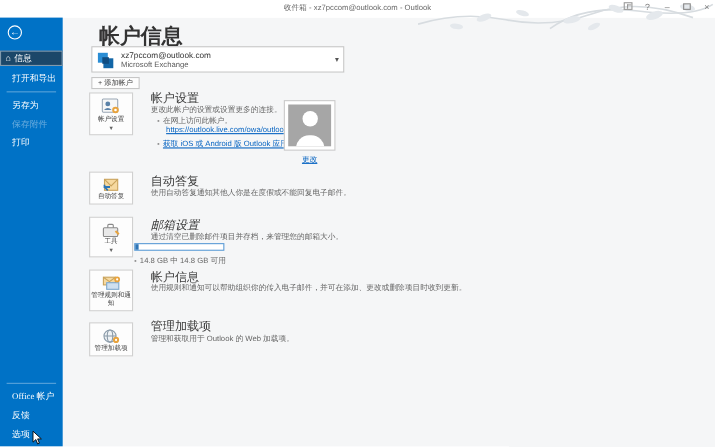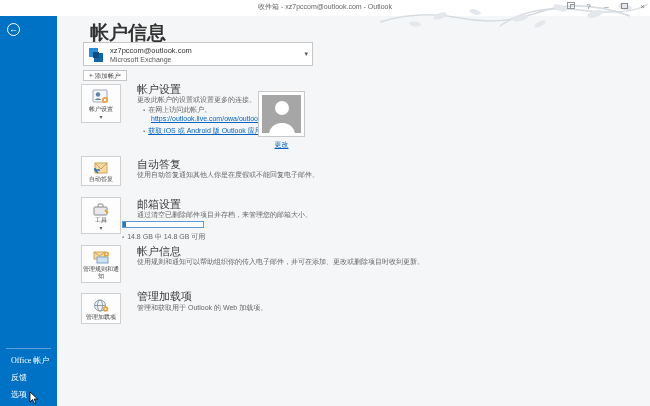--- a/index.html
+++ b/index.html
@@ -96,20 +96,30 @@
       <span class="wc"><span class="wc-winswitch"></span></span>
       <span class="wc">?</span>
       <span class="wc">–</span>
       <span class="wc"><span class="wc-box"></span></span>
       <span class="wc">×</span>
     </div>
   </div>
 
   <div class="sidebar">
     <div class="back-btn">←</div>
+    <div class="nav">
+      <div class="nav-item selected">
+        <span class="home-ic">⌂</span><span>信息</span>
+      </div>
+      <div class="nav-item"><span>打开和导出</span></div>
+      <div class="nav-divider"></div>
+      <div class="nav-item"><span>另存为</span></div>
+      <div class="nav-item disabled"><span>保存附件</span></div>
+      <div class="nav-item"><span>打印</span></div>
+    </div>
     <div class="nav-bottom">
       <div class="nav-divider"></div>
       <div class="nav-item"><span>Office 帐户</span></div>
       <div class="nav-item"><span>反馈</span></div>
       <div class="nav-item"><span>选项</span></div>
     </div>
   </div>
 
   <svg class="cursor" width="10" height="14" viewBox="0 0 10 14">
     <path d="M1,1 L1,11 L3.6,8.6 L5.2,12.5 L6.8,11.8 L5.2,8 L8.6,8 Z" fill="#fff" stroke="#000" stroke-width="0.8"></path>
@@ -178,21 +188,21 @@
 
     <div class="tile" style="top:181px;">
       <svg width="18" height="14" viewBox="0 0 18 14">
         <rect x="2" y="5" width="13" height="8" rx="1" fill="#e9e9e9" stroke="#8a8a8a"></rect>
         <path d="M6,5 L6,3 Q6,2 7,2 L10,2 Q11,2 11,3 L11,5" fill="none" stroke="#8a8a8a"></path>
         <path d="M13,8 L16,11" stroke="#e8a33d" stroke-width="1.8"></path>
       </svg>
       <span class="tile-label">工具</span>
       <span class="tile-caret">▾</span>
     </div>
-    <div class="sec-heading" style="left:80px; top:181px;">邮箱设置</div>
+    <div class="sec-heading" style="left:80px; top:181px;font-style:italic;">邮箱设置</div>
     <div class="sec-desc" style="left:80px; top:194px;">通过清空已删除邮件项目并存档，来管理您的邮箱大小。</div>
     <div class="storage-bar">
       <div class="storage-fill" style="width:4%;"></div>
     </div>
     <div class="bullet-row" style="left:65px; top:216px;">
       <span class="bullet-glyph">▪</span><span>14.8 GB 中 14.8 GB 可用</span>
     </div>
 
     <div class="tile" style="top:229px;">
       <svg width="18" height="15" viewBox="0 0 18 15">

